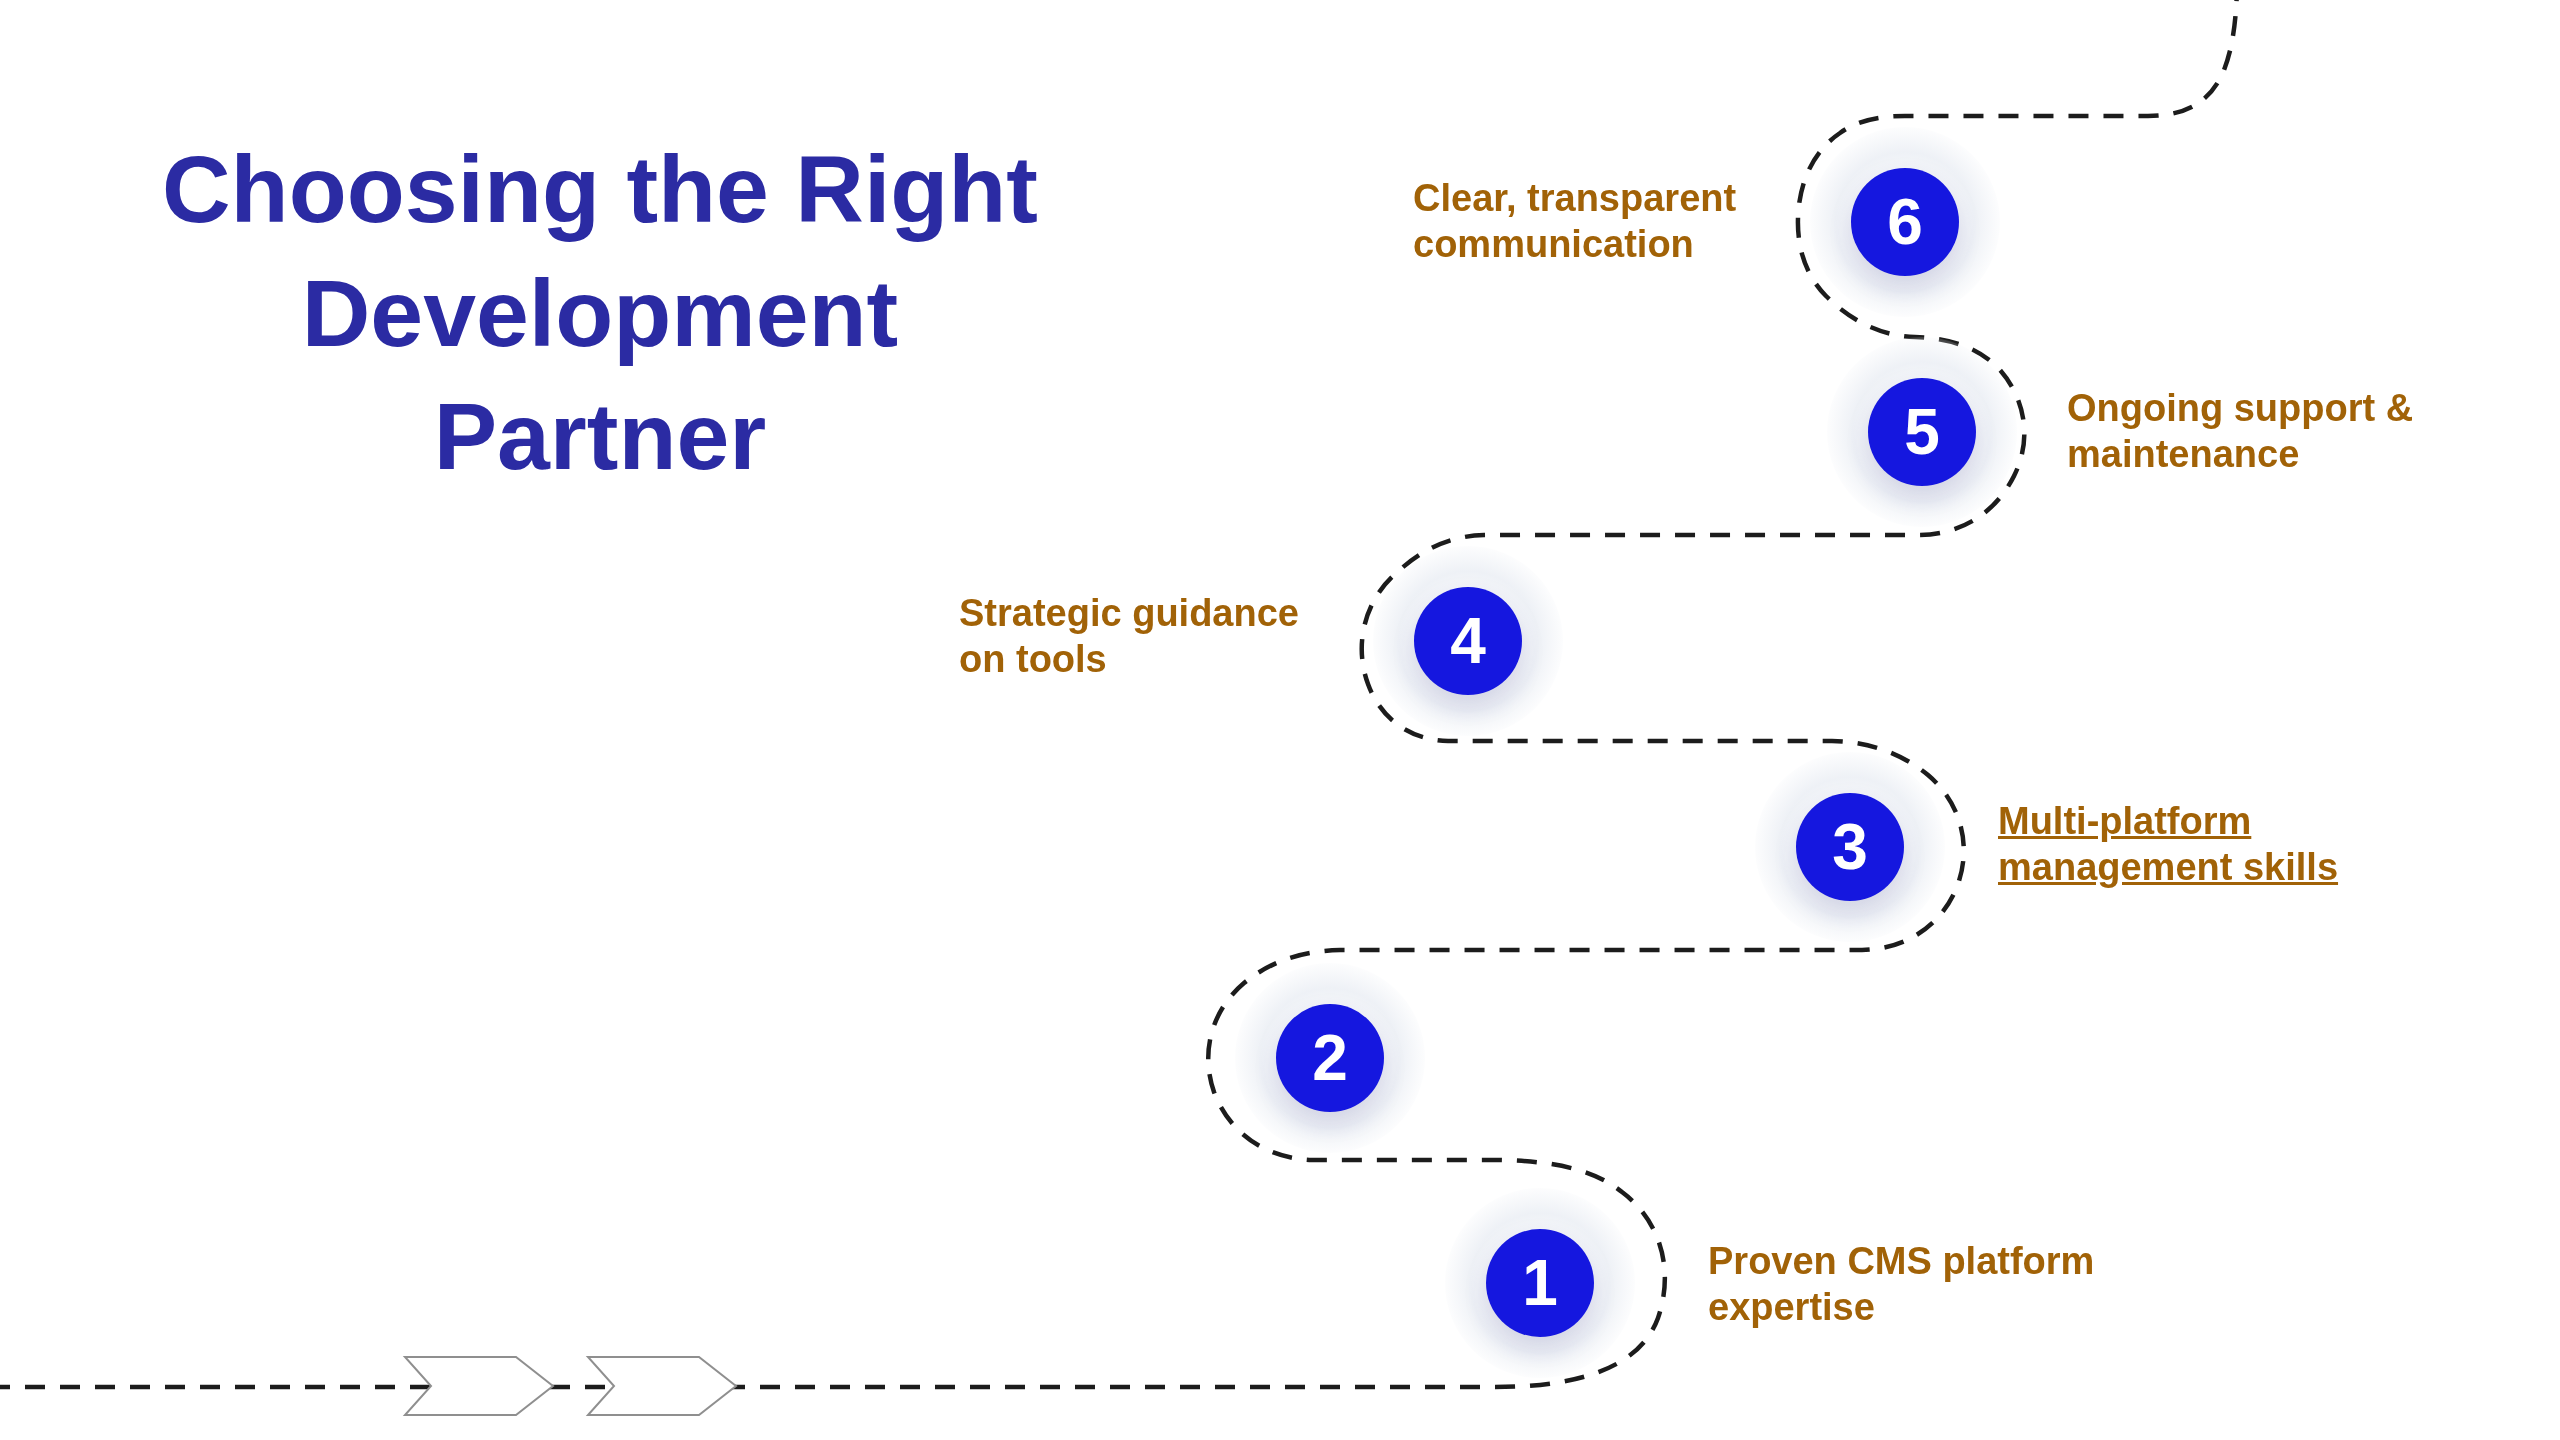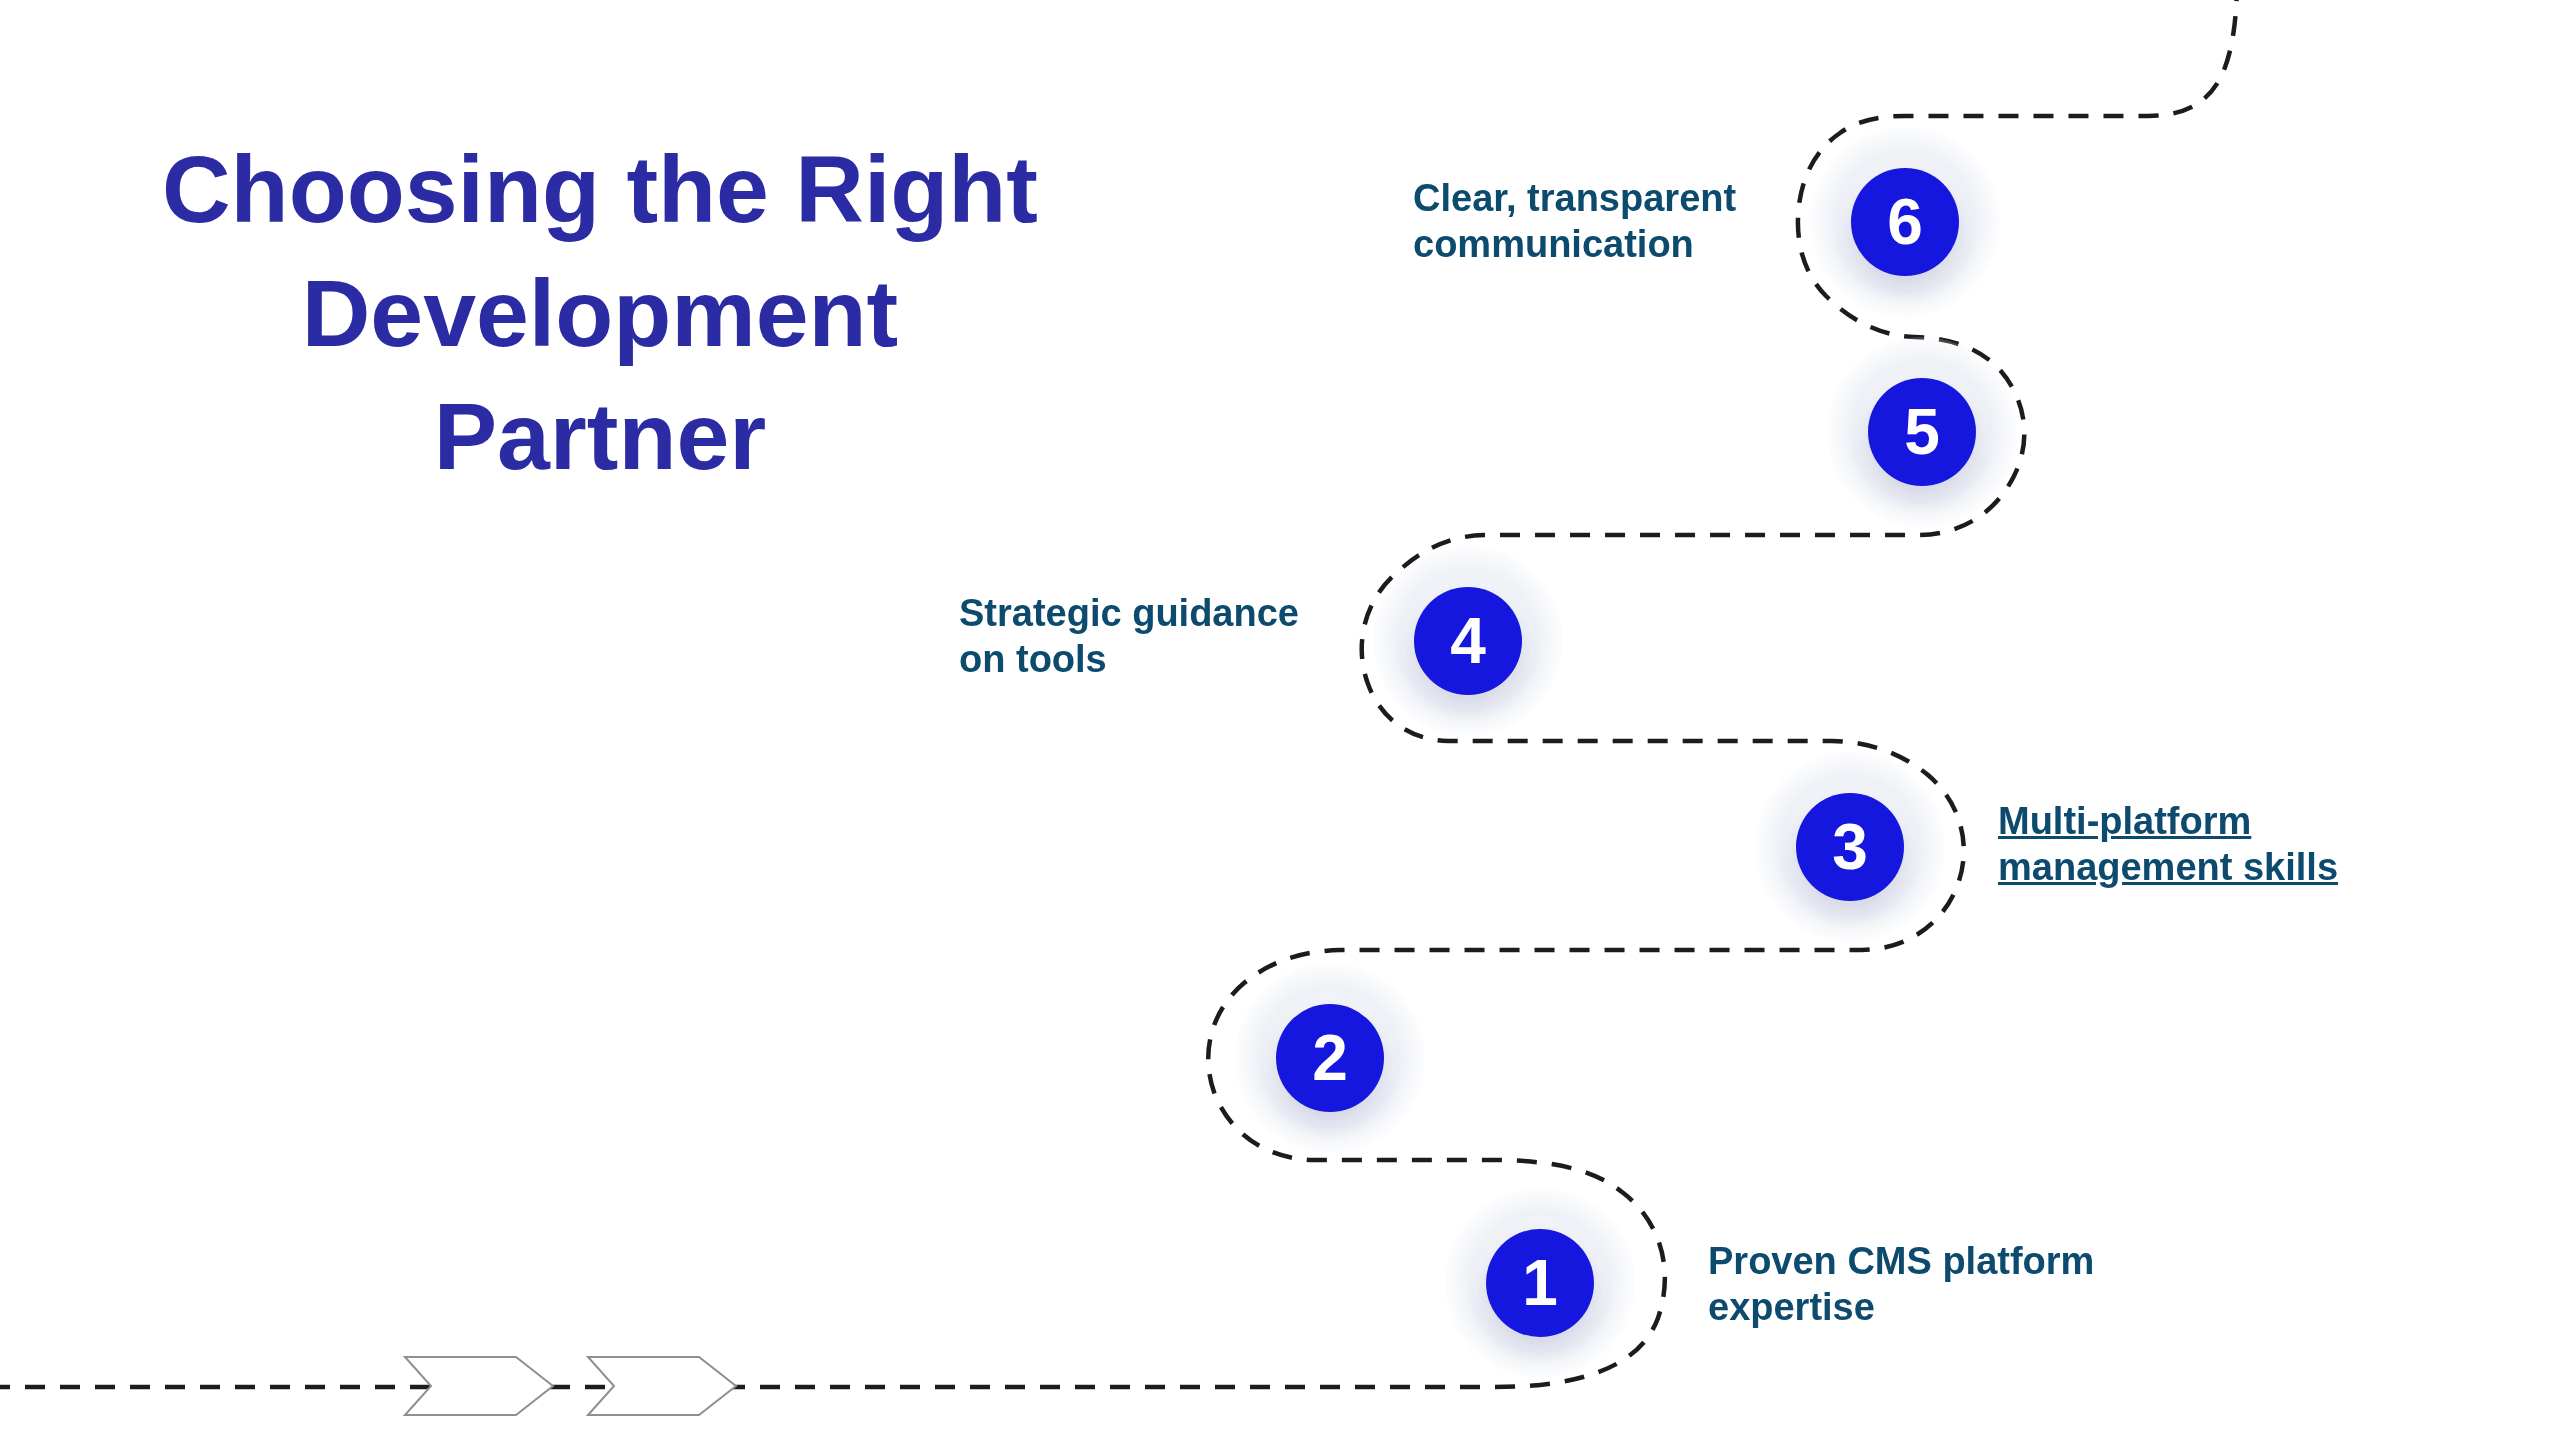--- a/index.html
+++ b/index.html
@@ -72,21 +72,21 @@
     display: flex;
     align-items: center;
     justify-content: center;
     box-shadow: 0 10px 22px rgba(40, 40, 130, 0.18);
   }
   .label {
     position: absolute;
     font-size: 38px;
     font-weight: bold;
     line-height: 1.22;
-    color: #0c4a6e;
+    color: #a16207;
     white-space: pre-line;
   }
   .n1 { left: 1445px; top: 1188px; }
   .n2 { left: 1235px; top: 963px;  }
   .n3 { left: 1755px; top: 752px;  }
   .n4 { left: 1373px; top: 546px;  }
   .n5 { left: 1827px; top: 337px;  }
   .n6 { left: 1810px; top: 127px;  }
   .l1 { left: 1708px; top: 1238px; }
   .l2 { left: 742px;  top: 1013px; }
@@ -160,16 +160,18 @@
     <div class="halo"></div>
     <div class="bubble">6</div>
   </div>
 
   <div class="label l1">Proven CMS platform
 expertise</div>
   <div class="label l3">Multi-platform
 management skills</div>
   <div class="label l4">Strategic guidance
 on tools</div>
+  <div class="label l5">Ongoing support &amp;
+maintenance</div>
   <div class="label l6">Clear, transparent
 communication</div>
 
 </div>
 
 </body></html>

